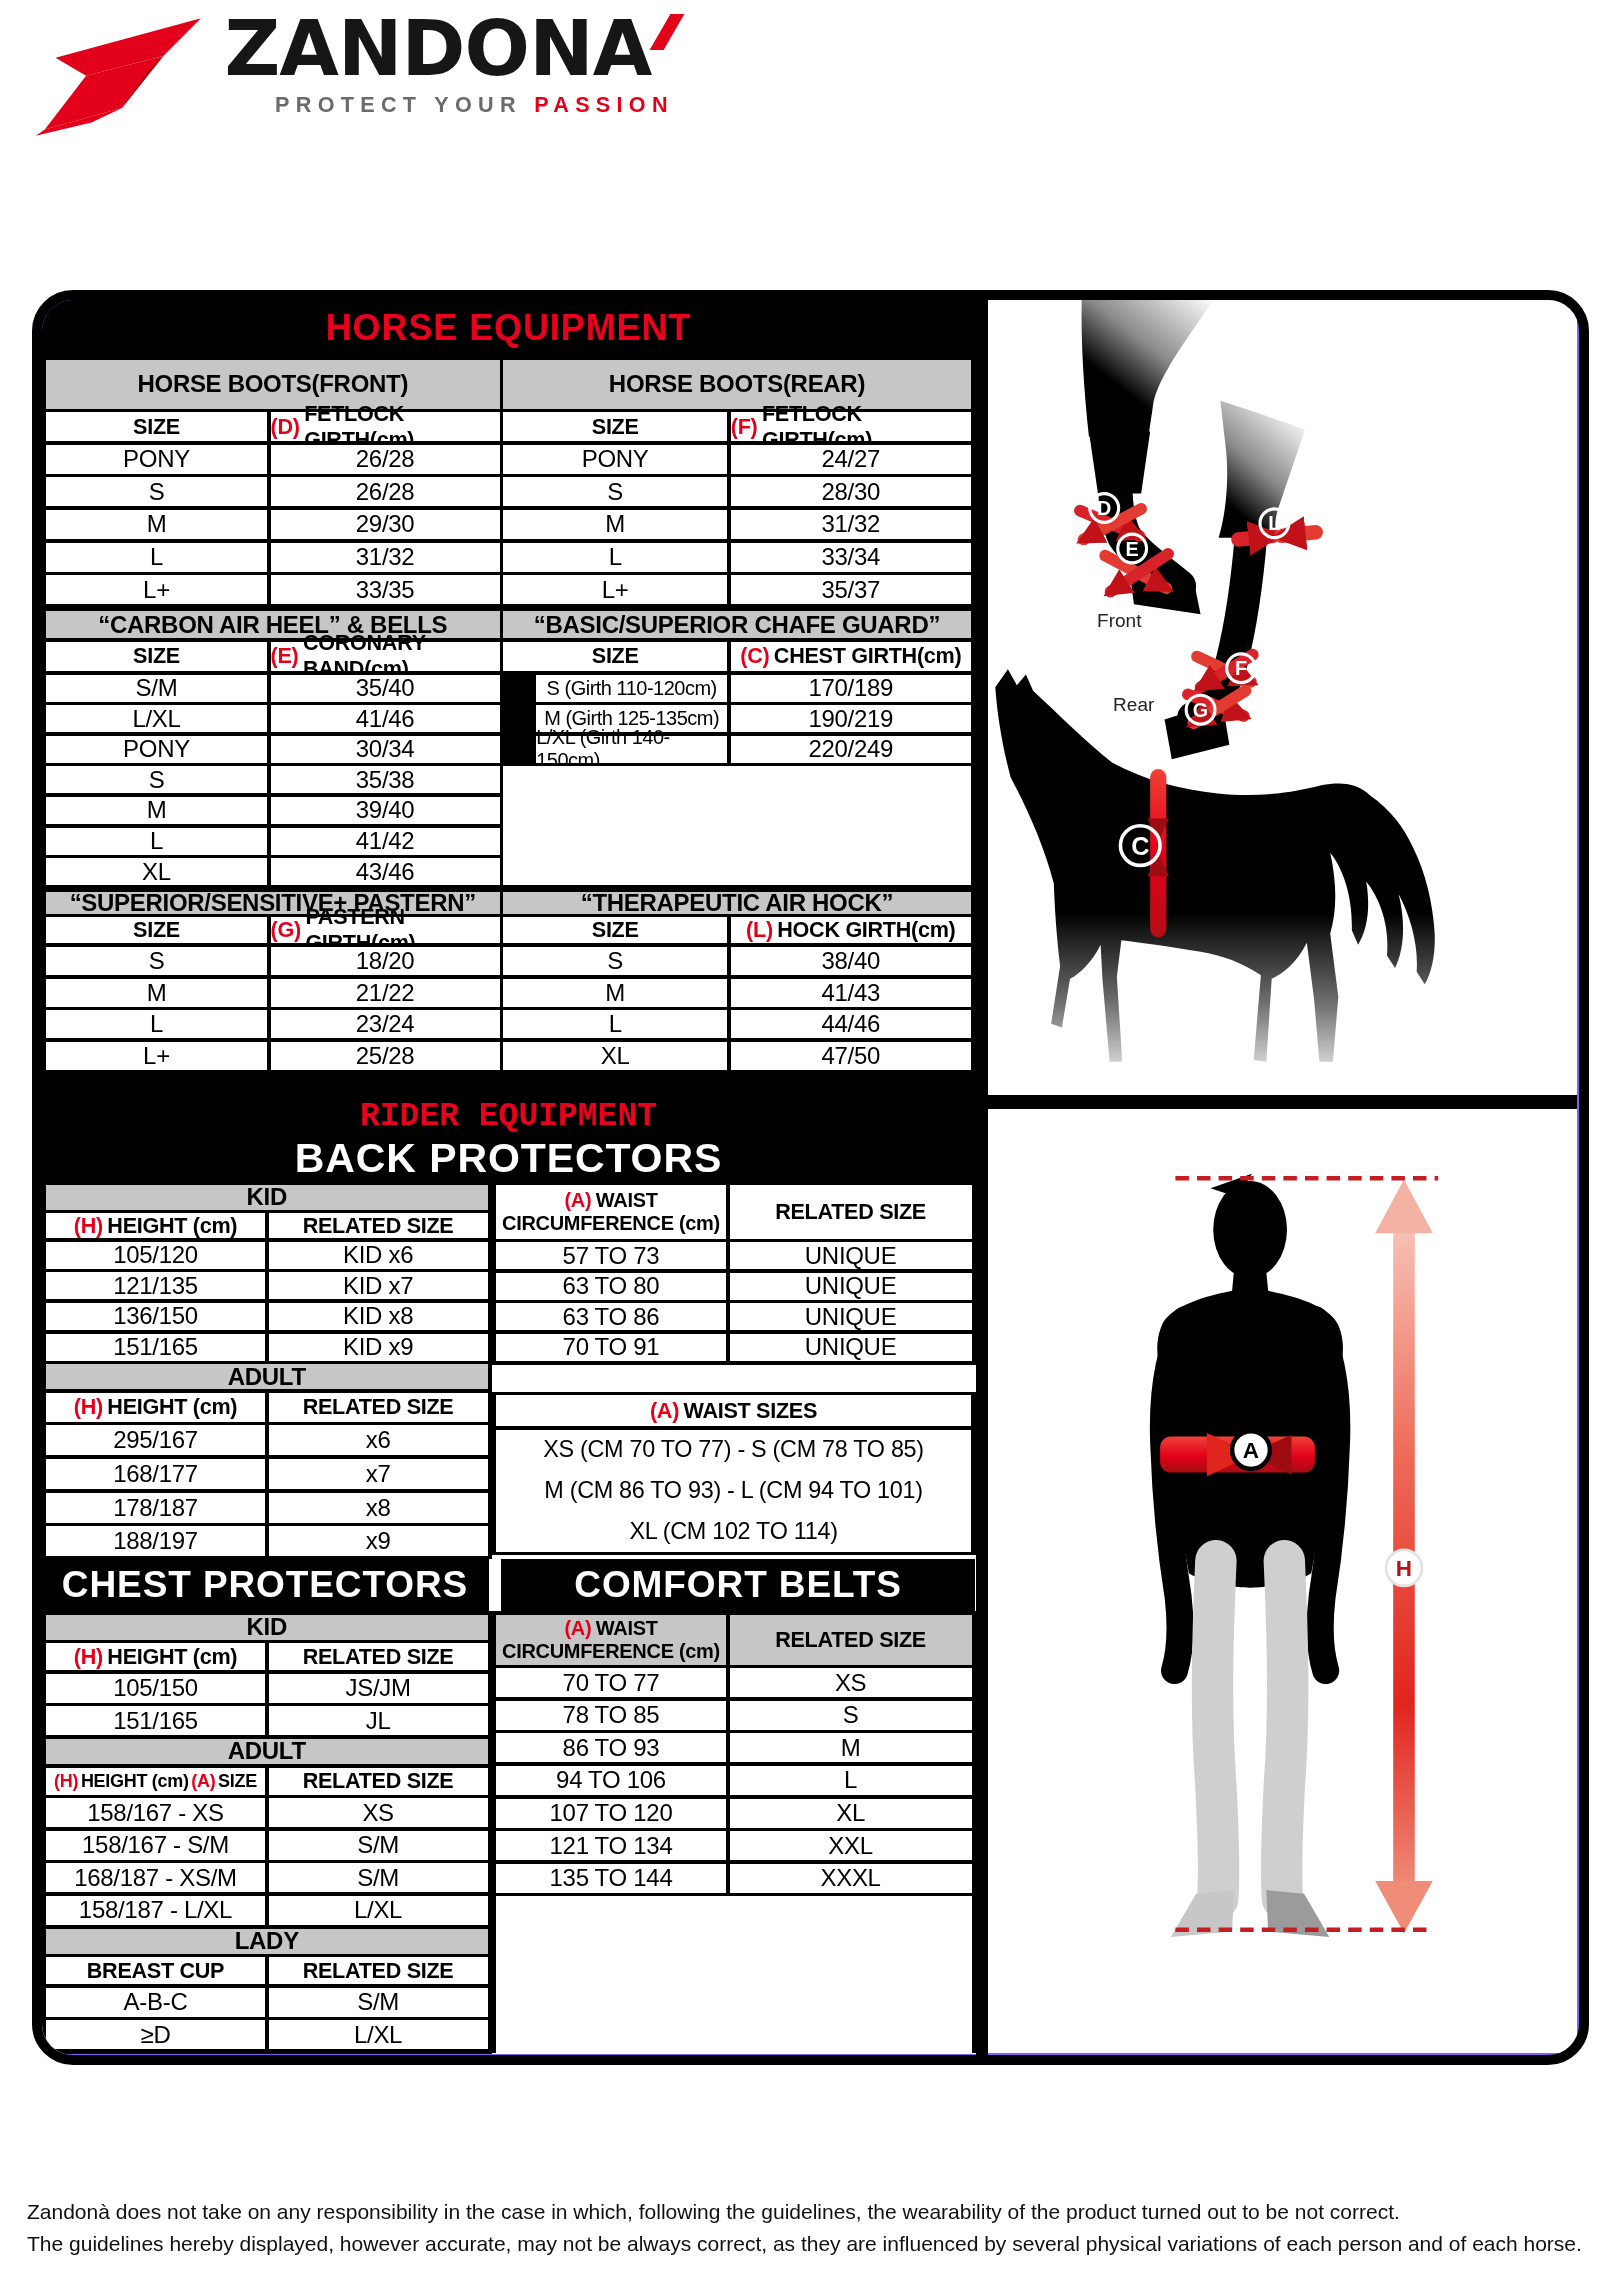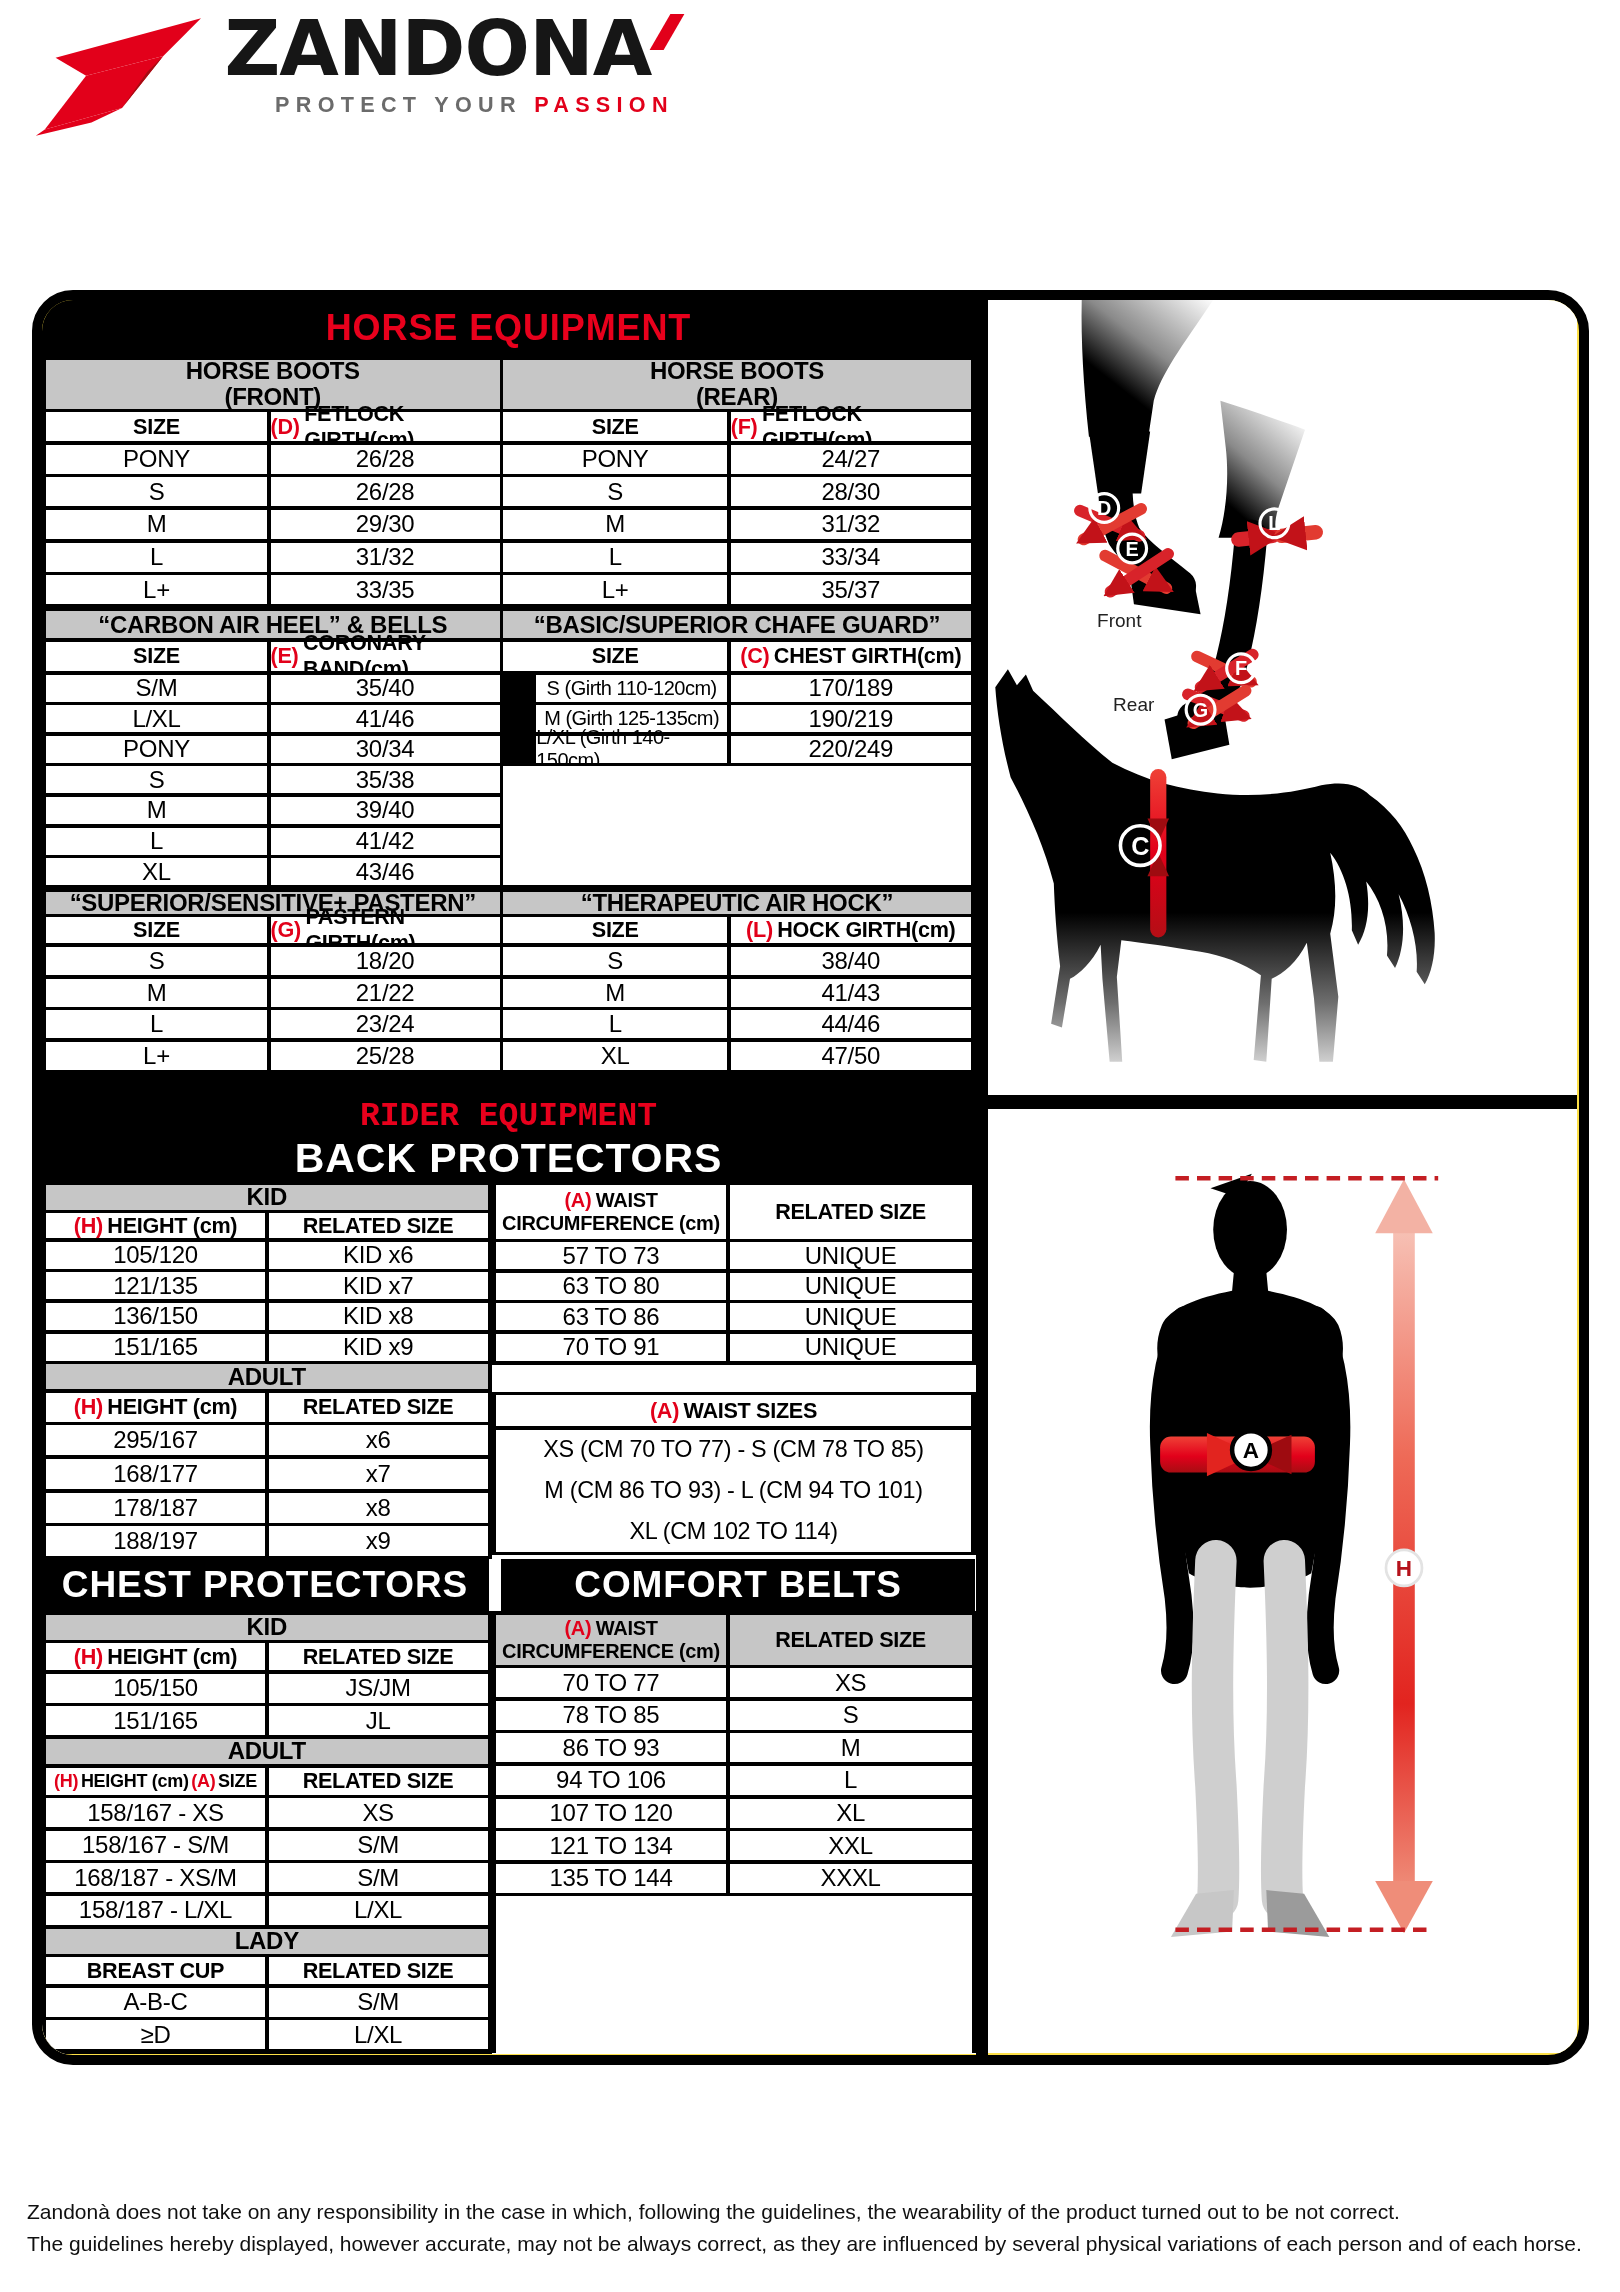--- a/index.html
+++ b/index.html
@@ -13,21 +13,21 @@
          letter-spacing:-0.9px;color:#161616;display:flex;align-items:flex-start;}
   .brand .slash{display:inline-block;width:13.5px;height:36px;background:#e2001a;
                 transform:skewX(-30deg);margin:5.4px 0 0 9px;}
   .tagline{font-size:21.6px;font-weight:600;letter-spacing:6.3px;color:#6b6b6b;margin-top:1.8px;}
   .tagline .red{letter-spacing:6.3px;}
 
   .red{color:#e2001a;}
 
   
   .panel{position:absolute;left:31.5px;top:290px;width:1557px;height:1775px;box-sizing:border-box;
-         border:10.8px solid #000;border-radius:41px;background:#fde047;overflow:hidden;display:flex;}
+         border:10.8px solid #000;border-radius:41px;background:#8b5cf6;overflow:hidden;display:flex;}
   .col-left{width:934px;display:flex;flex-direction:column;}
   .divv{width:12.6px;background:#000;}
   .col-right{width:589px;display:flex;flex-direction:column;}
 
   
   .band{background:#000;display:flex;flex-direction:column;align-items:center;justify-content:center;}
   .band-he{height:56px;}
   .t-red{color:#e8001c;font-weight:bold;font-size:36px;letter-spacing:0.9px;}
   .band-re{height:84px;}
   .t-red2{color:#e8001c;font-weight:bold;font-size:33px;line-height:38px;font-family:Liberation Mono, monospace;}
@@ -41,21 +41,21 @@
   .tblstack{height:741px;background:#000;display:flex;flex-direction:column;overflow:hidden;}
   .grid{display:grid;gap:3.6px;padding:3.6px 4.5px;background:#000;box-sizing:border-box;}
   .g4{grid-template-columns:221px 229px 224px 240px;}
   .g-boots{grid-template-rows:49px 29px;grid-auto-rows:29px;}
   .g-carbon{grid-template-rows:27px 29px;grid-auto-rows:27px;}
   .g-pastern{grid-template-rows:21.6px 26px;grid-auto-rows:28px;}
   .cell{background:#fff;display:flex;align-items:center;justify-content:center;
         font-size:24px;color:#000;letter-spacing:-0.3px;}
   .sp2{grid-column:span 2;}
   .gray{background:#c6c6c6;font-weight:bold;font-size:24px;}
-  .two{flex-direction:column;line-height:26px;}
+  .two{flex-direction:row;line-height:26px;}
   .chead{font-weight:bold;font-size:21.6px;gap:4.5px;}
   .desc{font-size:20px;letter-spacing:-0.5px;margin-left:33px;}
   .merged{grid-column:3/5;grid-row:6/10;}
 
   .region{display:flex;background:#fff;}
   .rb{height:378px;}
   .rc{height:443px;}
   .bp-left,.cp-left{width:450px;}
   .bp-left{grid-template-columns:219px 219px;
            grid-template-rows:25px 25px repeat(4,27px) 25px 29px repeat(4,30px);}

